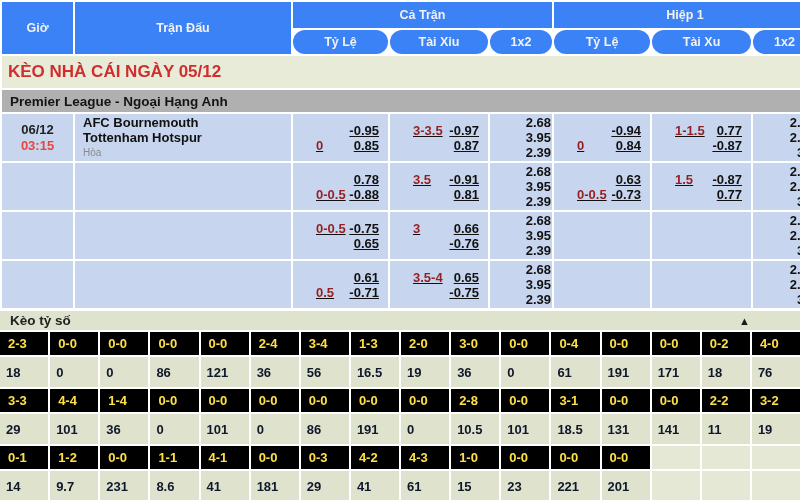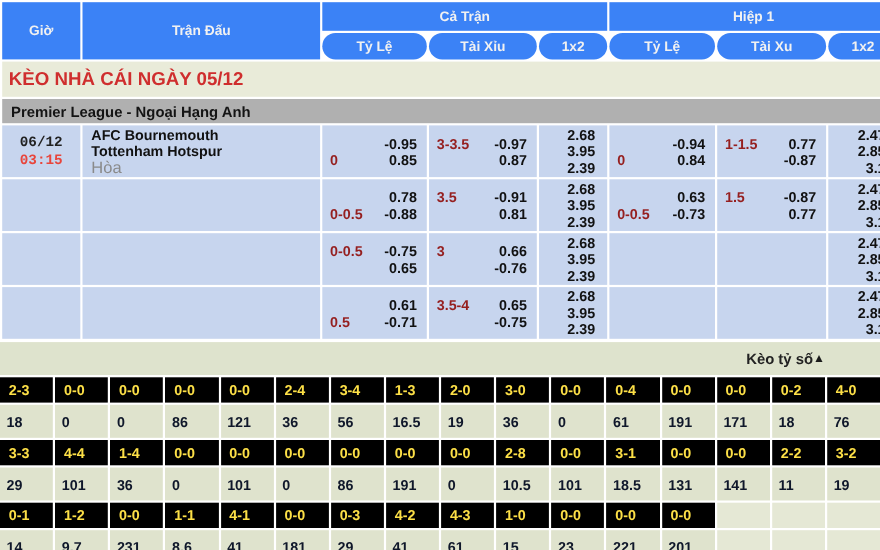--- a/index.html
+++ b/index.html
@@ -11,33 +11,33 @@
   .hdr{background:#3b82f6;color:#f1f1f1;font-size:12.5px;font-weight:bold;
        text-align:center;vertical-align:middle;}
   tr.hrow1 td{height:24px;}
   tr.hrow2 td{height:22px;border-radius:12px;}
   .title-cell{background:#e9ebd9;color:#cf2e2e;font-size:17px;font-weight:bold;
               height:30px;padding-left:6px;vertical-align:middle;}
   .league-cell{background:#b0b0b0;color:#141414;font-size:13.5px;font-weight:bold;
                height:20px;padding-left:8px;vertical-align:middle;}
   tr.odds-row td{background:#c7d5ee;height:45px;vertical-align:middle;
                  font-size:13px;font-weight:bold;color:#111;}
-  .time-cell{text-align:center;line-height:16px;font-family:Liberation Mono, monospace;}
+  .time-cell{text-align:center;line-height:16px;}
   .t-date{color:#222;display:block;}
   .t-time{color:#e8453c;display:block;}
   .match-cell{padding-left:8px;line-height:15px;}
   .team{display:block;color:#111;}
-  .draw{display:block;color:#8a8a8a;font-weight:normal;font-size:15px;}
-  .oc-line{display:flex;align-items:center;padding:0 8px 0 6px;line-height:15px;}
+  .draw{display:block;color:#8a8a8a;font-weight:normal;font-size:10px;}
+  .oc-line{display:flex;align-items:center;padding:0 8px 0 22px;line-height:15px;text-decoration:underline;}
   .oc-label{color:#951f1f;}
   .oc-val{margin-left:auto;}
-  .x2-line{text-align:right;padding-right:10px;line-height:15px;}
+  .x2-line{text-align:right;line-height:15px;}
   
-  .keo-bar{height:30px;background:#dee3cd;display:flex;align-items:center;
-           justify-content:flex-end;padding:0 50px 0 10px;
+  .keo-bar{height:19px;background:#dee3cd;display:flex;align-items:center;
+           justify-content:space-between;padding:0 50px 0 10px;
            font-size:13.5px;font-weight:bold;color:#222;margin-top:1px;}
   .arrow{font-size:11px;color:#1a1a1a;cursor:pointer;}
   #score-grid{display:grid;grid-template-columns:repeat(16,1fr);
               grid-template-rows:23px 30px 23px 30px 23px 30px 5px;
               gap:2px;background:#fff;padding-top:2px;overflow:hidden;}
   .score-cell{background:#000;color:#fde047;font-weight:bold;font-size:13px;
               display:flex;align-items:center;padding-left:8px;}
   .value-cell{background:#dfe3cd;color:#0f172a;font-weight:bold;font-size:13px;
               display:flex;align-items:center;padding-left:6px;}
   .empty-cell{background:#e5e8d5;}

